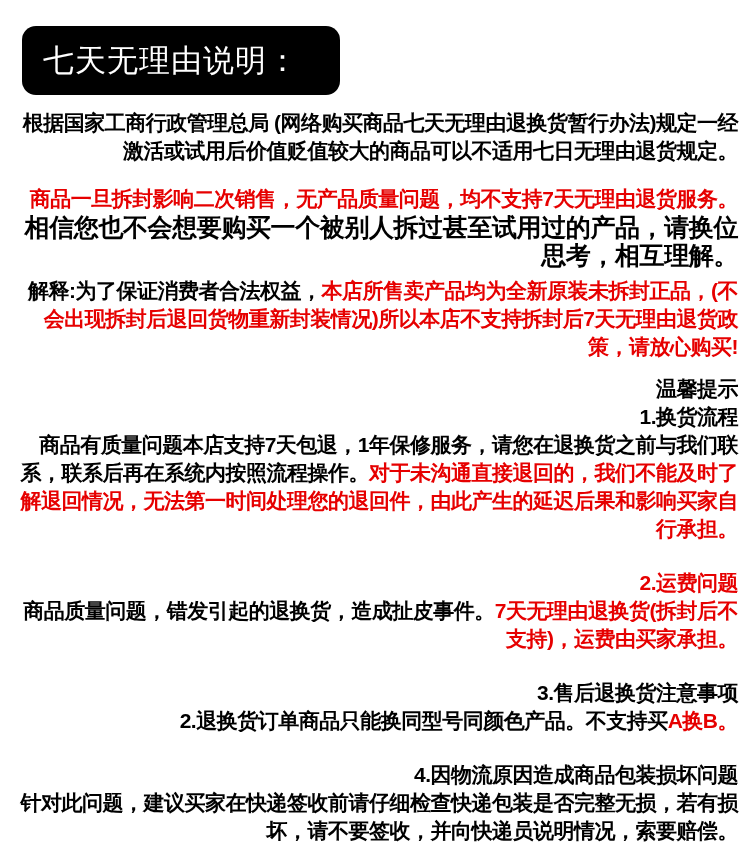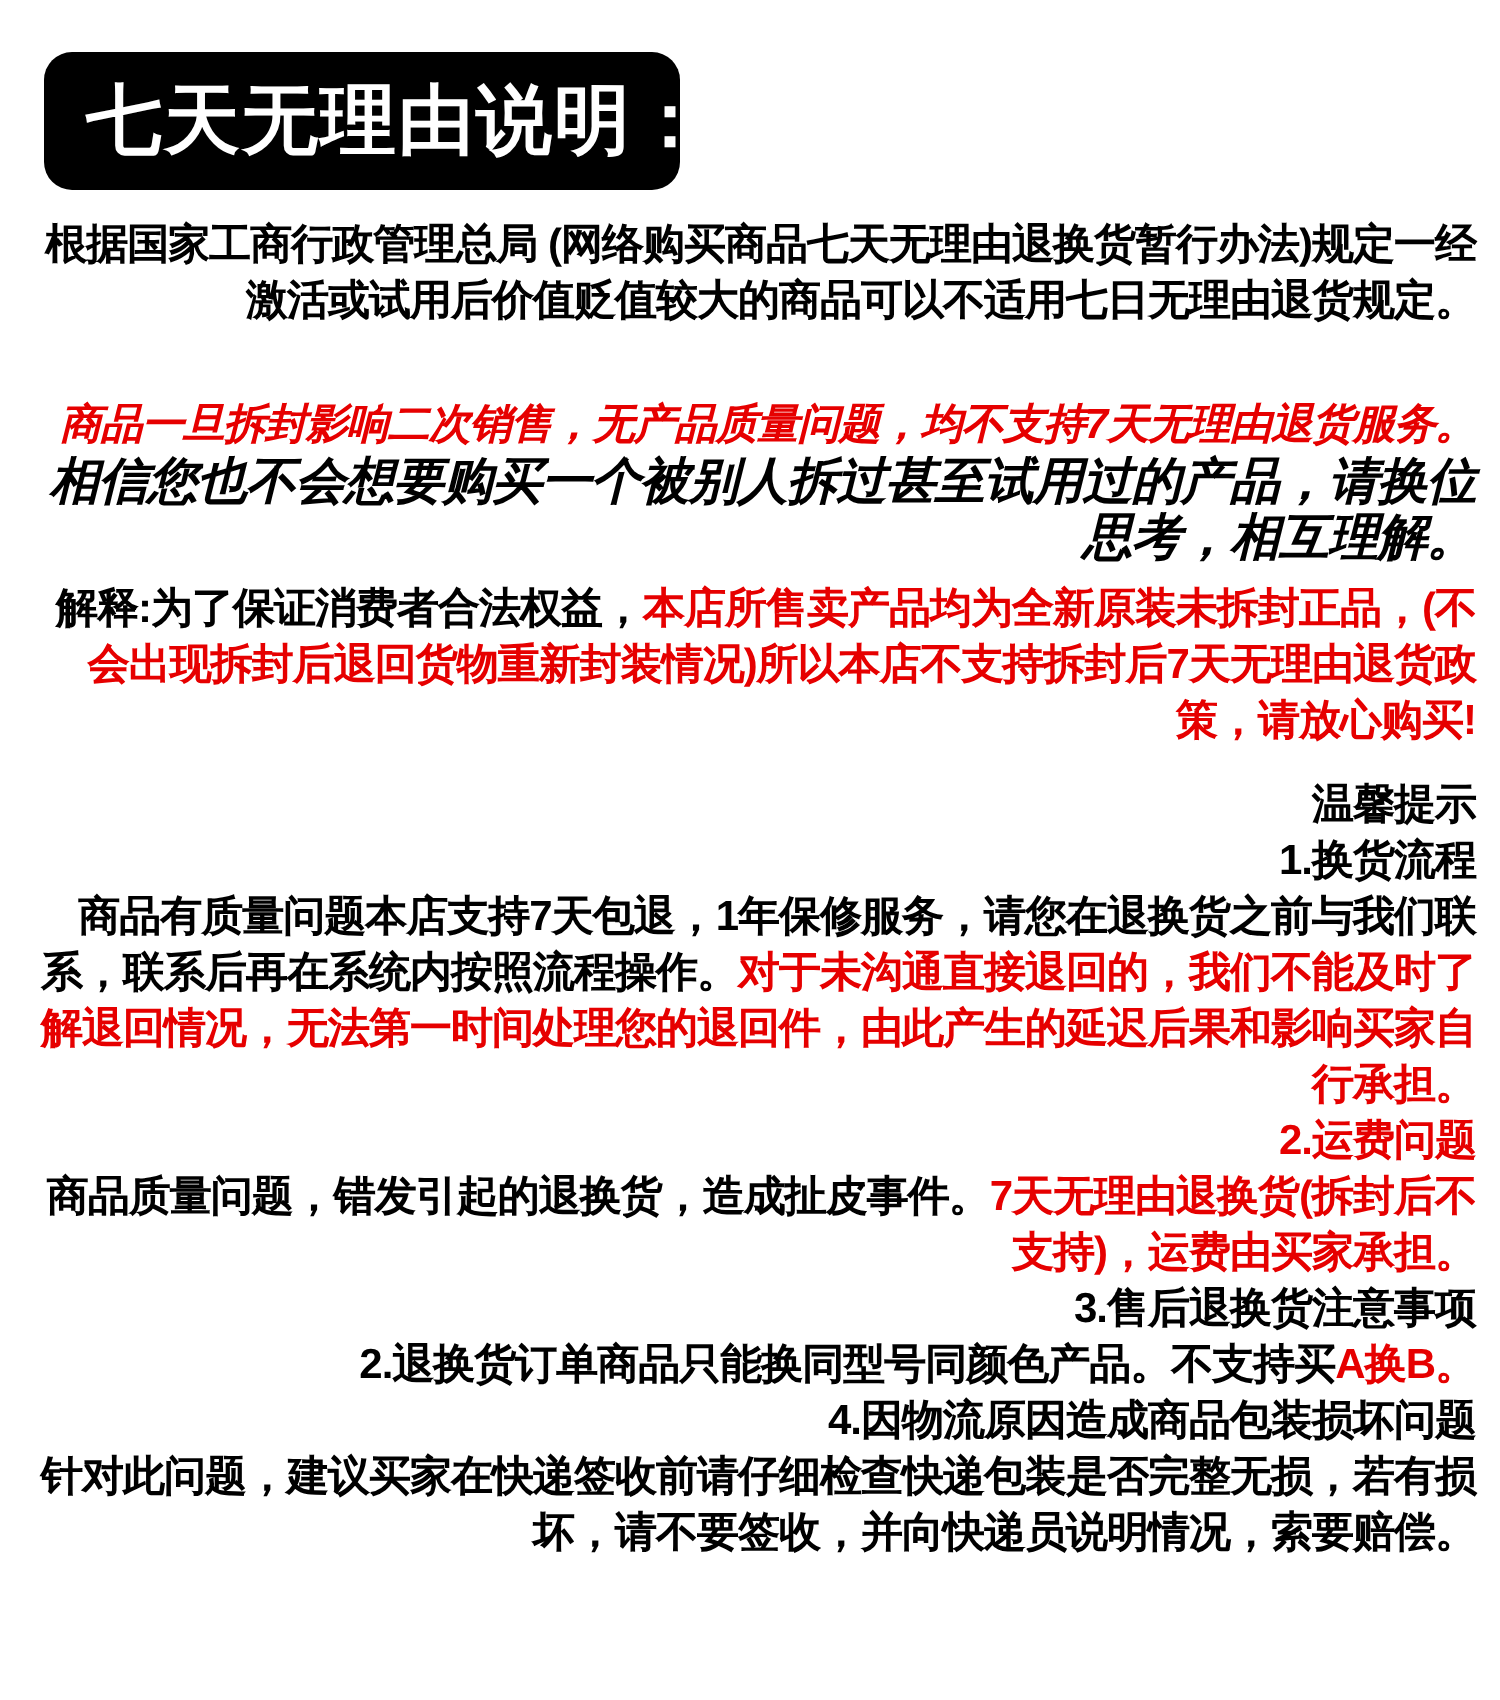--- a/index.html
+++ b/index.html
@@ -25,39 +25,39 @@
     height: 69px;
     background: #000000;
     border-radius: 14px;
     display: flex;
     align-items: center;
     padding-left: 21px;
     box-sizing: border-box;
   }
   .banner-title {
     color: #ffffff;
-    font-size: 38px;
-    font-weight: 700;
+    font-size: 31px;
+    font-weight: 400;
     letter-spacing: 1px;
     white-space: nowrap;
   }
   .content {
     padding: 0 12px;
     font-size: 21px;
     letter-spacing: -0.5px;
     line-height: 28px;
     font-weight: 700;
     color: #000000;
     text-align: right;
   }
   .para { margin: 0; }
   .mt-sm { margin-top: 8px; }
   .mt-md { margin-top: 14px; }
-  .mt-lg { margin-top: 34px; font-style: italic; }
-  .mt-gap { }
+  .mt-lg { margin-top: 20px; }
+  .mt-gap { margin-top: 26px; }
   .red { color: #e60000; }
   .tight {
     font-size: 25px;
     letter-spacing: -0.4px;
   }
   .line { display: block; }
 </style>
 </head>
 <body>
 

